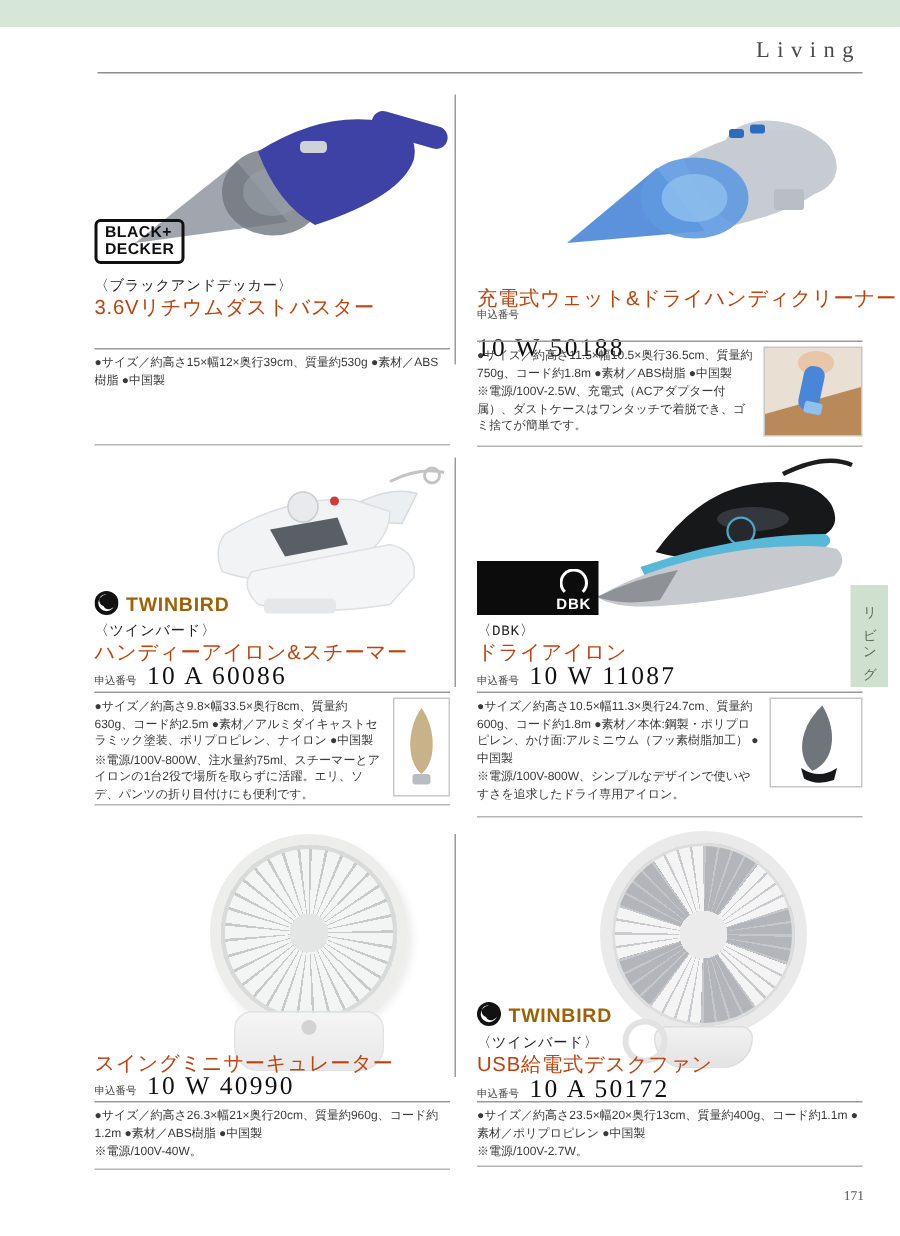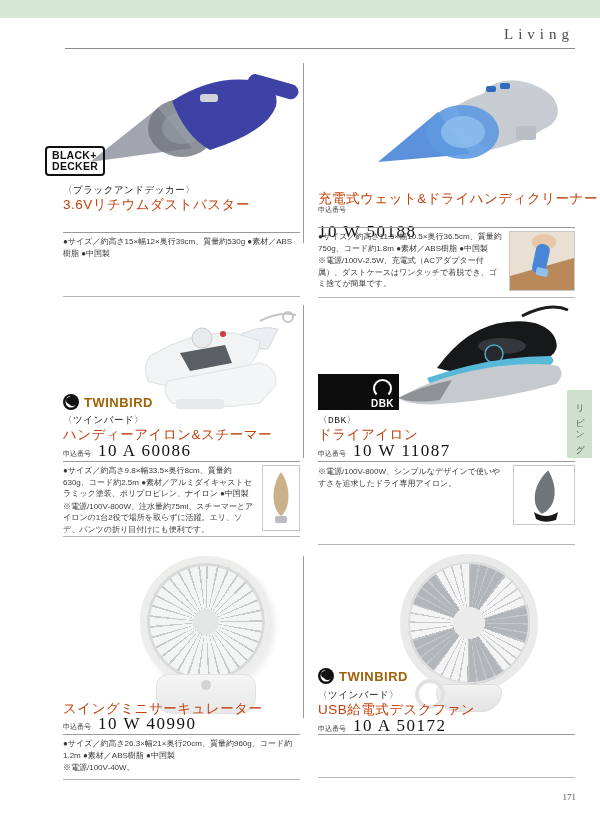--- a/index.html
+++ b/index.html
@@ -76,21 +76,21 @@
   <div class="vdiv" style="left:303px;top:556px;height:162px;"></div>
 
   <svg class="abs" style="left:80px;top:56px;" width="220" height="126" viewBox="0 0 220 126">
     <path d="M10,106 L78,52 L112,92 Z" fill="#8a8f98" opacity="0.8"></path>
     <ellipse cx="102" cy="72" rx="34" ry="29" fill="#70757e" opacity="0.8"></ellipse>
     <ellipse cx="102" cy="72" rx="20" ry="16" fill="#9aa0a8" opacity="0.6"></ellipse>
     <path d="M92,45 Q135,18 175,25 Q200,30 196,50 Q188,75 130,94 Q105,80 92,45 Z" fill="#3e42a5"></path>
     <rect x="168" y="16" width="52" height="15" rx="7.5" fill="#3e42a5" transform="rotate(16 168 24)"></rect>
     <rect x="120" y="38" width="18" height="8" rx="3" fill="#cfd3d9"></rect>
   </svg>
-  <div class="abs bd-logo" style="left:45px;top:146px;">
+  <div class="abs bd-logo" style="left:63px;top:146px;">
     <div>BLACK+</div>
     <div>DECKER</div>
   </div>
   <div class="abs maker" style="left:63px;top:184px;">〈ブラックアンドデッカー〉</div>
   <div class="abs title" style="left:63px;top:196px;">3.6Vリチウムダストバスター</div>
   <div class="hr" style="left:63px;top:232px;width:237px;"></div>
   <div class="abs desc" style="left:63px;top:236px;width:237px;">
     <div class="spec">●サイズ／約高さ15×幅12×奥行39cm、質量約530g ●素材／ABS樹脂 ●中国製</div>
   </div>
   <div class="sep" style="left:63px;top:296px;width:237px;"></div>
@@ -185,20 +185,21 @@
   </div>
   <div class="hr" style="left:318px;top:461px;width:257px;"></div>
   <div class="abs desc" style="left:318px;top:465px;width:257px;">
     <div class="inset" style="width:60px;height:58px;">
       <svg width="60" height="58" viewBox="0 0 60 58">
         <rect width="60" height="58" fill="#ffffff"></rect>
         <path d="M30,4 C44,20 44,40 31,48 C18,40 18,20 30,4 Z" fill="#70757b" transform="rotate(10 30 28)"></path>
         <path d="M20,46 Q32,54 44,46 L42,54 Q30,58 22,53 Z" fill="#17181a"></path>
       </svg>
     </div>
+    <div class="spec">●サイズ／約高さ10.5×幅11.3×奥行24.7cm、質量約600g、コード約1.8m ●素材／本体:鋼製・ポリプロピレン、かけ面:アルミニウム（フッ素樹脂加工） ●中国製</div>
     <div class="note">※電源/100V-800W、シンプルなデザインで使いやすさを追求したドライ専用アイロン。</div>
   </div>
   <div class="sep" style="left:318px;top:544px;width:257px;"></div>
 
   <div class="circ-wrap" style="left:140px;top:556px;">
     <div class="circ-head"></div>
     <div class="circ-base">
       <div class="circ-knob"></div>
     </div>
   </div>
@@ -227,14 +228,18 @@
     </svg>
     <span>TWINBIRD</span>
   </div>
   <div class="abs maker" style="left:318px;top:689px;">〈ツインバード〉</div>
   <div class="abs title" style="left:318px;top:701px;">USB給電式デスクファン</div>
   <div class="abs code-row" style="left:318px;top:716px;">
     <span class="code-label">申込番号</span>
     <span class="code">10 A 50172</span>
   </div>
   <div class="hr" style="left:318px;top:734px;width:257px;"></div>
+  <div class="abs desc" style="left:318px;top:738px;width:257px;">
+    <div class="spec">●サイズ／約高さ23.5×幅20×奥行13cm、質量約400g、コード約1.1m ●素材／ポリプロピレン ●中国製</div>
+    <div class="note">※電源/100V-2.7W。</div>
+  </div>
   <div class="sep" style="left:318px;top:777px;width:257px;"></div>
 </div>
 
 </body></html>

